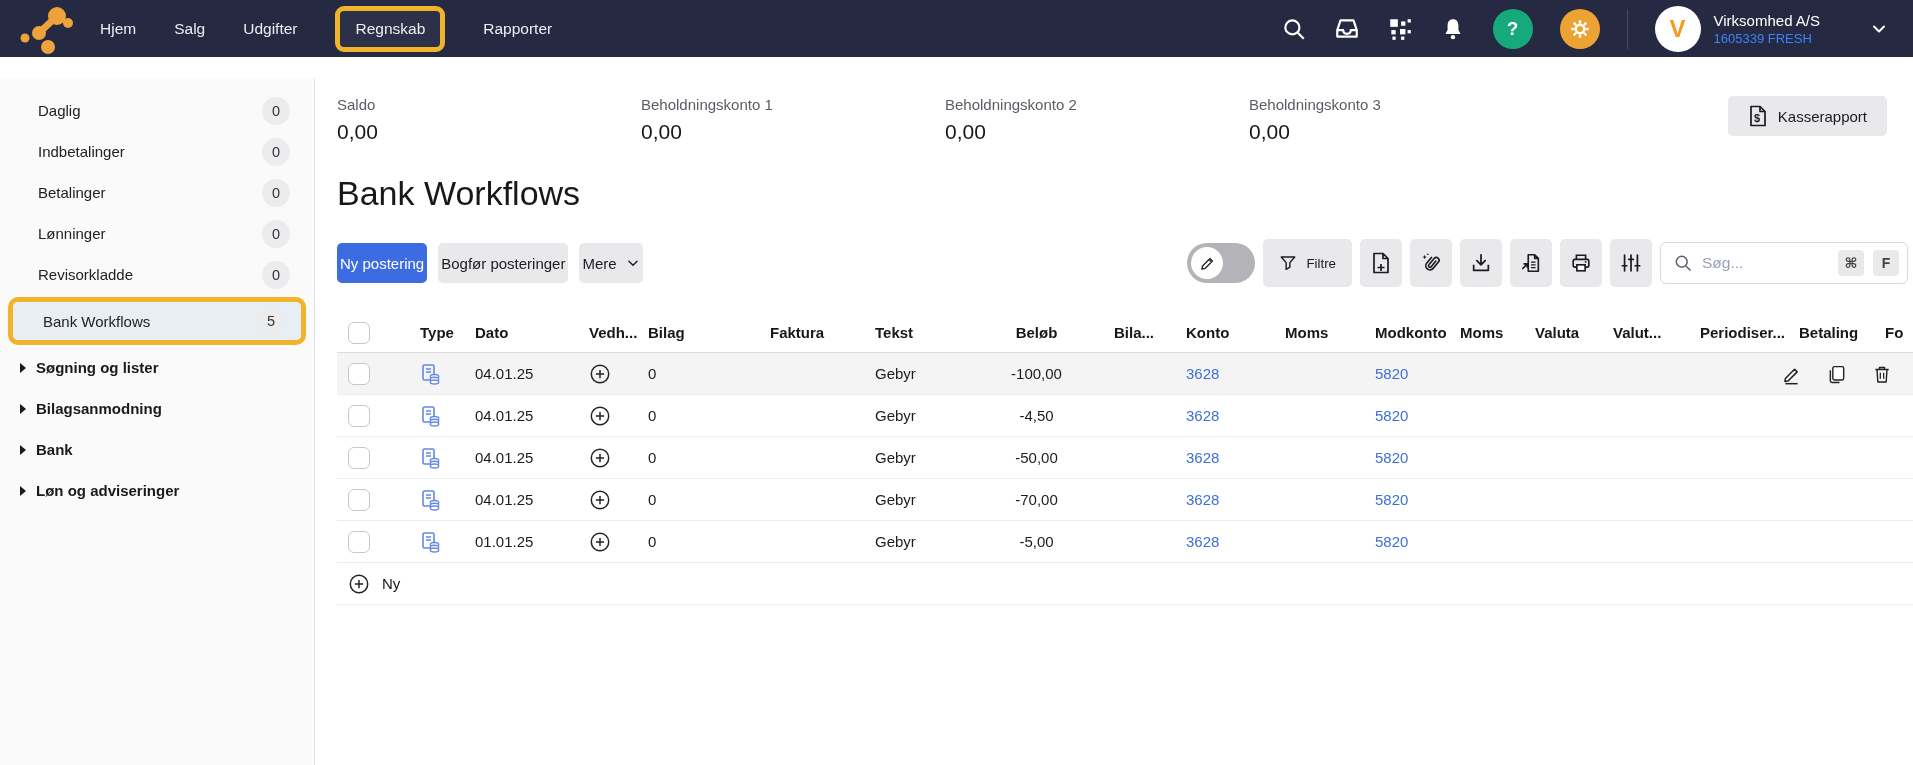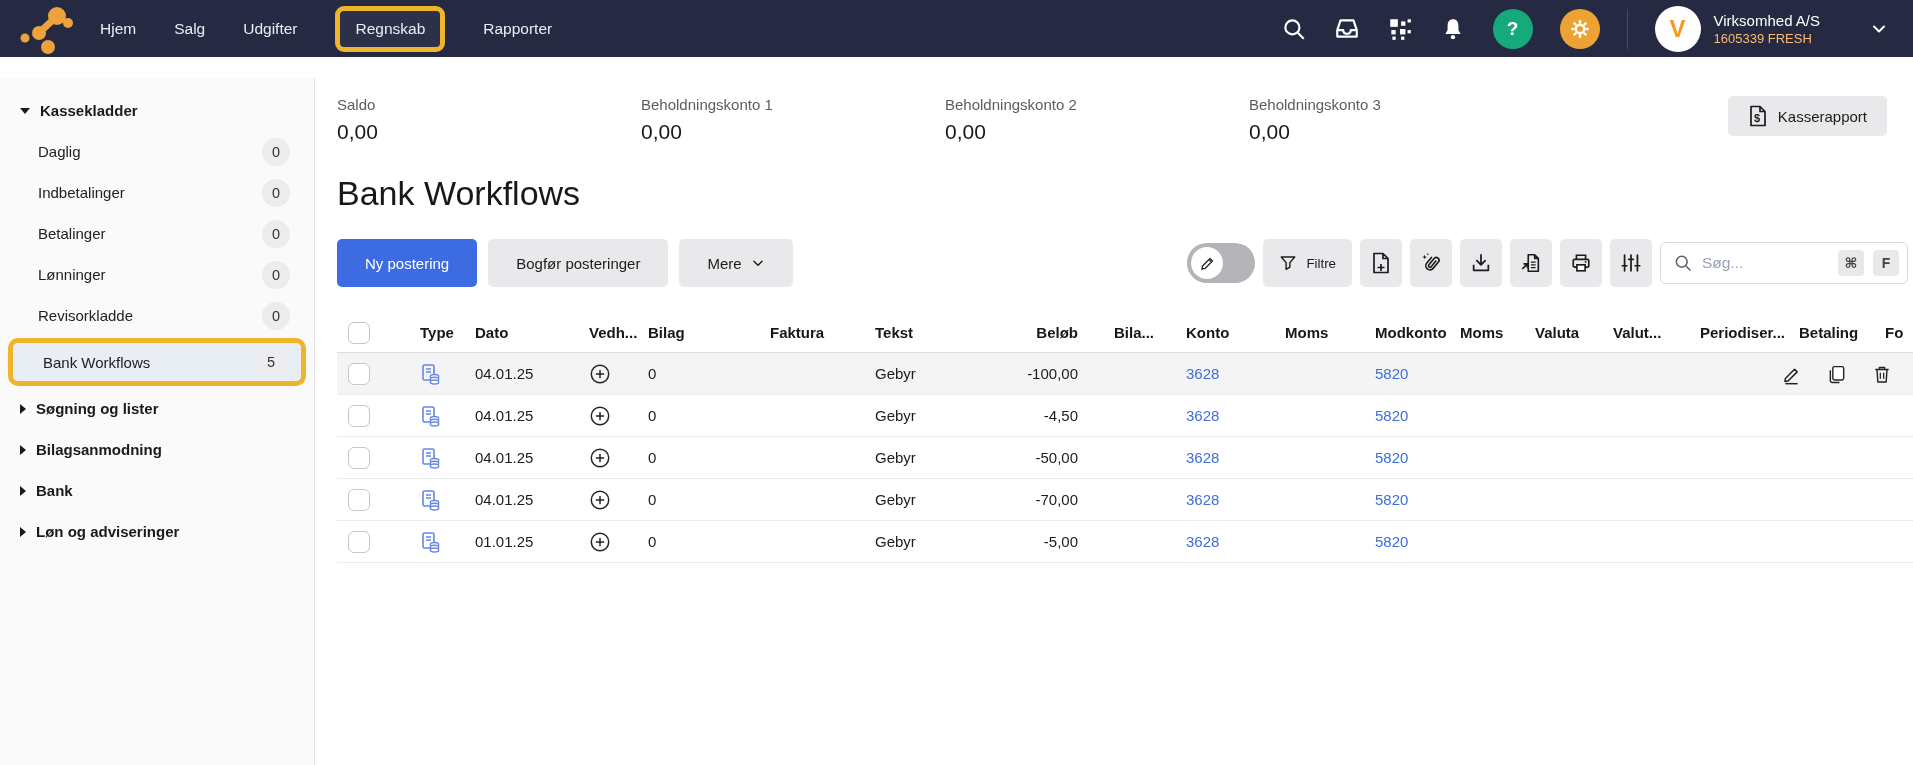--- a/index.html
+++ b/index.html
@@ -18,21 +18,21 @@
   .tb-icon { width:26px; height:26px; color:#fff; cursor:pointer; }
   .circle-btn { width:40px; height:40px; border-radius:50%; display:flex; align-items:center;
     justify-content:center; color:#fff; font-weight:bold; font-size:19px; cursor:pointer; }
   .help { background:#16a97c; }
   .settings { background:#eda334; }
   .v-divider { width:1px; height:40px; background:#454a63; }
   .account { display:flex; align-items:center; gap:13px; cursor:pointer; }
   .avatar { width:46px; height:46px; border-radius:50%; background:#fff; display:flex;
     align-items:center; justify-content:center; }
   .acc-name { color:#fff; font-size:15px; }
-  .acc-num { color:#fdba74; font-size:13px; margin-top:2px; }
+  .acc-num { color:#3b82f6; font-size:13px; margin-top:2px; }
   .acc-chevron { width:20px; height:20px; color:#fff; margin-left:36px; }
 
   
   .sidebar { position:absolute; left:0; top:78px; width:315px; bottom:0;
     background:#fafafa; border-right:1px solid #e4e4e6; padding-top:12px; font-size:15px; }
   .side-section-header { height:41px; display:flex; align-items:center; gap:10px;
     padding-left:20px; font-weight:bold; color:#1a1a1a; cursor:pointer; }
   .side-item { height:41px; display:flex; align-items:center; justify-content:space-between;
     padding:0 24px 0 38px; color:#222; cursor:pointer; }
   .badge { min-width:28px; height:28px; border-radius:14px; background:#ececee;
@@ -51,21 +51,21 @@
   .card { width:304px; }
   .card-label { font-size:15px; color:#5a5d63; }
   .card-value { font-size:21px; color:#17181a; margin-top:7px; }
   .report-btn { margin-left:auto; margin-right:26px; height:40px; background:#e9e9eb;
     border:none; border-radius:5px; display:flex; align-items:center; gap:10px;
     padding:0 20px; font-size:15px; color:#1c1c1e; cursor:pointer;
     font-family:inherit; }
   .page-title { font-size:34px; font-weight:400; color:#17181a; margin-top:30px; }
 
   .toolbar { display:flex; align-items:center; margin-top:26px; margin-right:5px; }
-  .btn { height:48px; border:none; border-radius:5px; font-size:15px; padding:0 28px;
+  .btn { height:40px; border:none; border-radius:5px; font-size:15px; padding:0 3px;
     cursor:pointer; font-family:inherit; white-space:nowrap; }
   .btn-primary { background:#3d6ce2; color:#fff; }
   .btn-grey { background:#e9e9eb; color:#1c1c1e; }
   .left-btns { display:flex; gap:11px; }
   .more-btn { display:flex; align-items:center; gap:9px; }
   .right-tools { margin-left:auto; display:flex; align-items:center; gap:8px; }
   .toggle { width:68px; height:40px; border-radius:20px; background:#b4b4b8;
     display:flex; align-items:center; padding:4px; cursor:pointer; }
   .toggle-knob { width:32px; height:32px; border-radius:50%; background:#fff;
     display:flex; align-items:center; justify-content:center; color:#222; }
@@ -84,21 +84,21 @@
   .table { margin-top:26px; margin-left:-22px; padding-left:22px; font-size:15px; }
   .trow, .thead { display:flex; align-items:center; }
   .thead { height:40px; font-weight:bold; color:#17181a; border-bottom:1px solid #dddde0; }
   .trow { height:42px; border-bottom:1px solid #ececee; position:relative; }
   .trow.shaded { background:#f4f4f5; }
   .cell { flex:0 0 auto; white-space:nowrap; overflow:hidden; }
   .c-sel{width:77px; display:flex; align-items:center; padding-left:11px; align-self:stretch;}
   .c-type{width:61px; display:flex; align-items:center; padding-left:6px;}
   .c-dato{width:112px;} .c-vedh{width:61px; display:flex; align-items:center; padding-left:2px;}
   .c-bilag{width:122px;} .c-fakt{width:105px;} .c-tekst{width:120px;}
-  .c-belob{width:83px; text-align:right;}
+  .c-belob{width:83px; text-align:center;}
   .c-bila{width:108px; padding-left:36px;}
   .c-konto{width:99px;} .c-moms{width:90px;} .c-modk{width:85px;} .c-moms2{width:75px;}
   .c-val{width:78px;} .c-valt{width:87px;} .c-per{width:99px;} .c-bet{width:86px;}
   .c-fo{width:28px;}
   .checkbox { width:22px; height:22px; border:1.5px solid #c7c7cb; border-radius:6px;
     background:#fff; cursor:pointer; }
   .link { color:#3e6fd9; text-decoration:none; cursor:pointer; }
   .row-actions { position:absolute; right:21px; top:0; height:42px; display:flex;
     align-items:center; gap:25px; color:#222; }
   .row-actions svg { cursor:pointer; }
@@ -166,24 +166,20 @@
         <div class="acc-num">1605339 FRESH</div>
       </div>
       <svg class="acc-chevron" viewBox="0 0 24 24">
         <polyline points="6,9 12,15 18,9" fill="none" stroke="currentColor" stroke-width="2.4" stroke-linecap="round" stroke-linejoin="round"></polyline>
       </svg>
     </div>
   </div>
 </div>
 
 <div class="sidebar">
-  <div class="side-section-header">
-    <span class="tri-down"></span>
-    <span>Kassekladder</span>
-  </div>
   <div class="side-item">
     <span>Daglig</span>
     <span class="badge">0</span>
   </div>
   <div class="side-item">
     <span>Indbetalinger</span>
     <span class="badge">0</span>
   </div>
   <div class="side-item">
     <span>Betalinger</span>
@@ -514,14 +510,21 @@
       <div class="cell c-bilag">0</div>
       <div class="cell c-fakt"></div>
       <div class="cell c-tekst">Gebyr</div>
       <div class="cell c-belob">-5,00</div>
       <div class="cell c-bila"></div>
       <div class="cell c-konto"><a class="link">3628</a></div>
       <div class="cell c-moms"></div>
       <div class="cell c-modk"><a class="link">5820</a></div>
     </div>
 
+    <div class="new-row">
+      <svg class="plus-circle" viewBox="0 0 24 24">
+        <circle cx="12" cy="12" r="9.5" fill="none" stroke="currentColor" stroke-width="1.6"></circle>
+        <path d="M12 7.5 V16.5 M7.5 12 H16.5" stroke="currentColor" stroke-width="1.6"></path>
+      </svg>
+      <span>Ny</span>
+    </div>
   </div>
 </div>
 
 </body></html>

